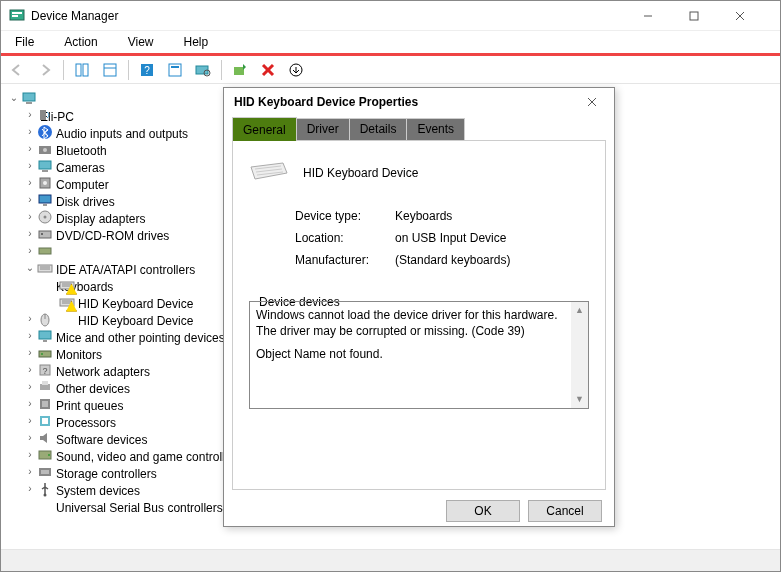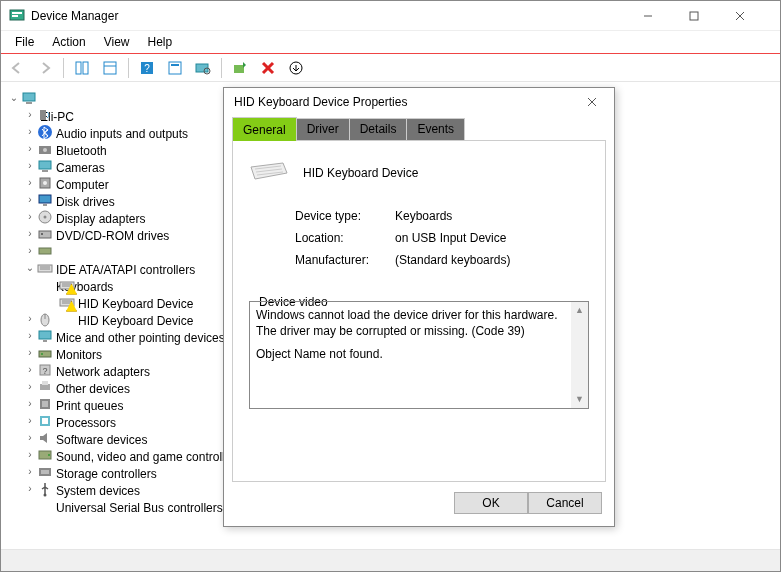--- a/index.html
+++ b/index.html
@@ -24,23 +24,23 @@
   .titlebar .title { flex: 1; font-size: 12px; color: #000; }
   .winbtns { display: flex; }
   .winbtn {
     width: 46px; height: 30px;
     display: flex; align-items: center; justify-content: center;
     color: #555;
   }
 
   
   .menubar {
-    display: flex; gap: 2px;
+    display: flex; gap: 14px;
     padding: 2px 6px;
-    border-bottom: 1px solid #ef4444;
+    border-bottom: 3px solid #ef4444;
     font-size: 12px;
   }
   .menubar .menu-item { padding: 2px 8px; }
 
   
   .toolbar {
     display: flex; align-items: center;
     height: 28px; padding: 0 4px;
     border-bottom: 1px solid #e5e5e5;
     gap: 4px;
@@ -96,41 +96,41 @@
     left: 222px; top: 86px;
     width: 392px; height: 440px;
     background: #fff;
     border: 1px solid #888;
     box-shadow: 2px 2px 8px rgba(0,0,0,0.2);
     display: flex; flex-direction: column;
   }
   .dialog .dlg-title {
     display: flex; align-items: center;
     height: 28px; padding: 0 6px 0 10px;
-    font-size: 12px; color: #000;
+    font-size: 12px; color: #000; font-weight: bold;
   }
   .dlg-title .t { flex: 1; }
   .dlg-close { width: 32px; height: 24px; display:flex;align-items:center;justify-content:center; color:#555;}
 
   .tabstrip {
     display: flex; align-items: flex-end;
     padding: 0 8px;
     height: 24px;
   }
   .tab {
     padding: 3px 10px 4px;
     border: 1px solid #ccc;
     border-bottom: none;
     background: #fff;
     font-size: 12px; color: #000;
     margin-right: -1px;
     position: relative;
   }
   .tab.active {
-    background: #84cc16;
+    background: #4d7c0f;
     z-index: 2;
     padding-top: 5px;
     top: 1px;
   }
   .tab:not(.active) { background:#737373; }
 
   .tabpanel {
     border: 1px solid #ccc;
     margin: 0 8px;
     flex: 1;
@@ -168,22 +168,22 @@
     background:#f1f1f1;
   }
   .scroll .up, .scroll .down {
     position:absolute; left:0; right:0; height:17px;
     display:flex;align-items:center;justify-content:center;
     color:#888; font-size:9px;
   }
   .scroll .up { top:0 } .scroll .down { bottom:0 }
 
   .dlg-buttons {
-    display:flex; justify-content:flex-end; gap:0;
-    padding: 10px 12px 12px;
+    display:flex; justify-content:flex-end; gap:8px;
+    padding: 10px 12px 4px;
   }
   .btn {
     min-width: 74px; height: 22px;
     background:#e1e1e1; border:1px solid #adadad;
     font-size:12px;
     display:flex; align-items:center; justify-content:center;
   }
 
   
   .dicon { width:16px; height:16px; }
@@ -583,21 +583,21 @@
       <div class="proprow">
         <span class="k">Location:</span>
         <span class="v">on USB Input Device</span>
       </div>
       <div class="proprow">
         <span class="k">Manufacturer:</span>
         <span class="v">(Standard keyboards)</span>
       </div>
     </div>
     <div class="fieldset">
-      <div class="legend">Device video</div>
+      <div class="legend">Device devices</div>
       <div class="status-box">
         <div>Windows cannot load the device driver for this hardware. The driver may be corrupted or missing. (Code 39)</div>
         <div style="height:8px"></div>
         <div>Object Name not found.</div>
         <div class="scroll">
           <div class="up">▲</div>
           <div class="down">▼</div>
         </div>
       </div>
     </div>

